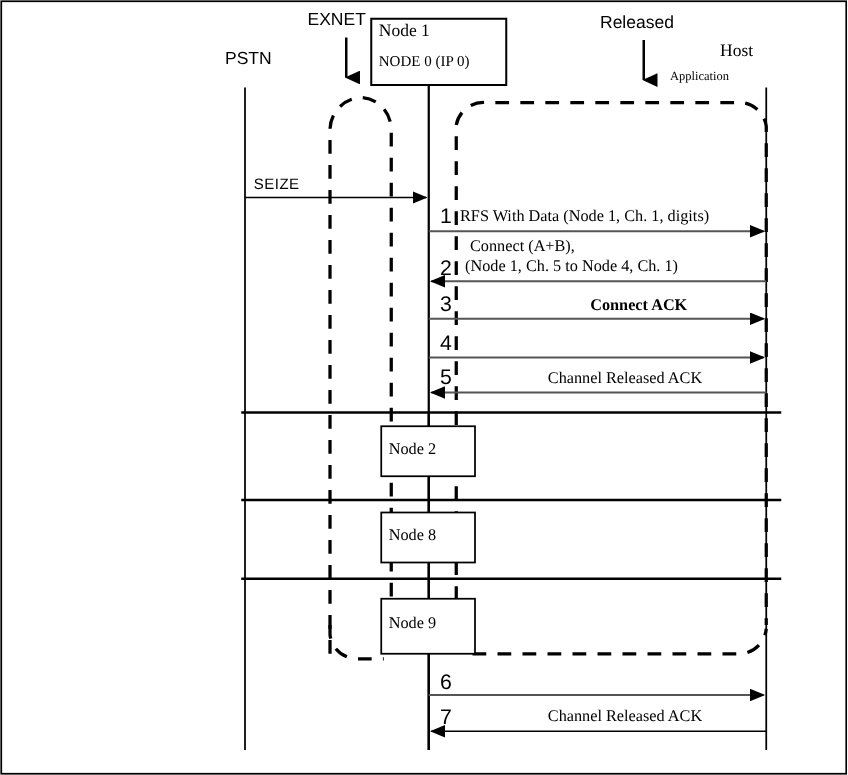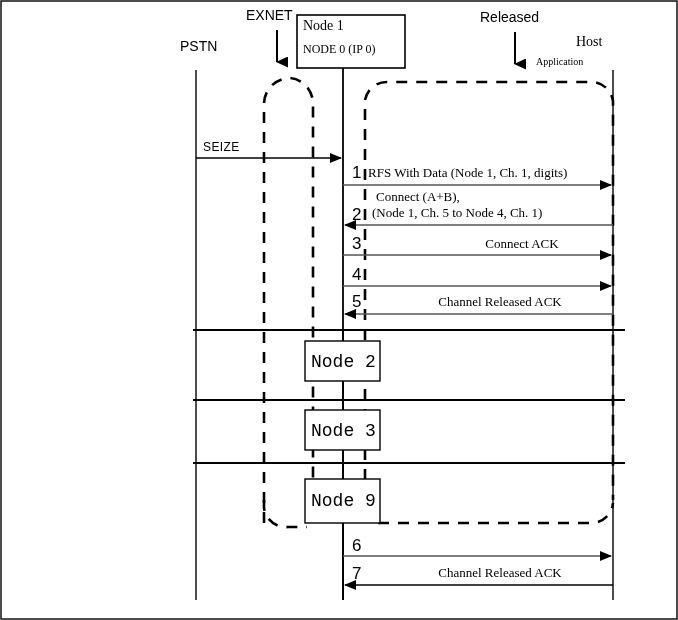--- a/index.html
+++ b/index.html
@@ -31,22 +31,22 @@
   .msg-label {
     font-family: "Liberation Serif", serif;
     font-size: 13px;
     text-align: center;
   }
   .seq-num {
     font-family: "Liberation Sans", sans-serif;
     font-size: 17px;
   }
   .node-label {
-    font-family: Liberation Mono, monospace;
-    font-size: 18px;
+    font-family: Liberation Serif, serif;
+    font-size: 13px;
   }
 </style>
 </head>
 <body>
 
 <div id="page">
 
   <svg width="678" height="620">
     <defs>
       <marker id="ah-right" markerWidth="12" markerHeight="10" refX="11" refY="5" orient="auto" markerUnits="userSpaceOnUse">
@@ -123,29 +123,29 @@
   <div class="lbl sans" style="left:203px; top:141px; font-size:12px; letter-spacing:0.4px;">SEIZE</div>
 
   <div class="lbl seq-num" style="left:352px; top:163px;">1</div>
   <div class="lbl msg-label" style="left:368px; top:166px;">RFS With Data (Node 1, Ch. 1, digits)</div>
 
   <div class="lbl seq-num" style="left:352px; top:205px;">2</div>
   <div class="lbl msg-label" style="left:376px; top:190px;">Connect (A+B),</div>
   <div class="lbl msg-label" style="left:372px; top:206px;">(Node 1, Ch. 5 to Node 4, Ch. 1)</div>
 
   <div class="lbl seq-num" style="left:352px; top:234px;">3</div>
-  <div class="lbl msg-label" style="left:407px; top:237px; width:230px;">Connect ACK</div>
+  <div class="lbl msg-label" style="left:396px; top:237px; width:230px;font-weight:bold;">Connect ACK</div>
 
   <div class="lbl seq-num" style="left:352px; top:265px;">4</div>
 
   <div class="lbl seq-num" style="left:352px; top:292px;">5</div>
   <div class="lbl msg-label" style="left:385px; top:295px; width:230px;">Channel Released ACK</div>
 
   <div class="lbl seq-num" style="left:352px; top:536px;">6</div>
 
   <div class="lbl seq-num" style="left:352px; top:564px;">7</div>
   <div class="lbl msg-label" style="left:385px; top:566px; width:230px;">Channel Released ACK</div>
 
   <div class="lbl node-label" style="left:311px; top:352px;">Node 2</div>
-  <div class="lbl node-label" style="left:311px; top:421px;">Node 3</div>
+  <div class="lbl node-label" style="left:311px; top:421px;">Node 8</div>
   <div class="lbl node-label" style="left:311px; top:491px;">Node 9</div>
 
 </div>
 
 </body></html>

